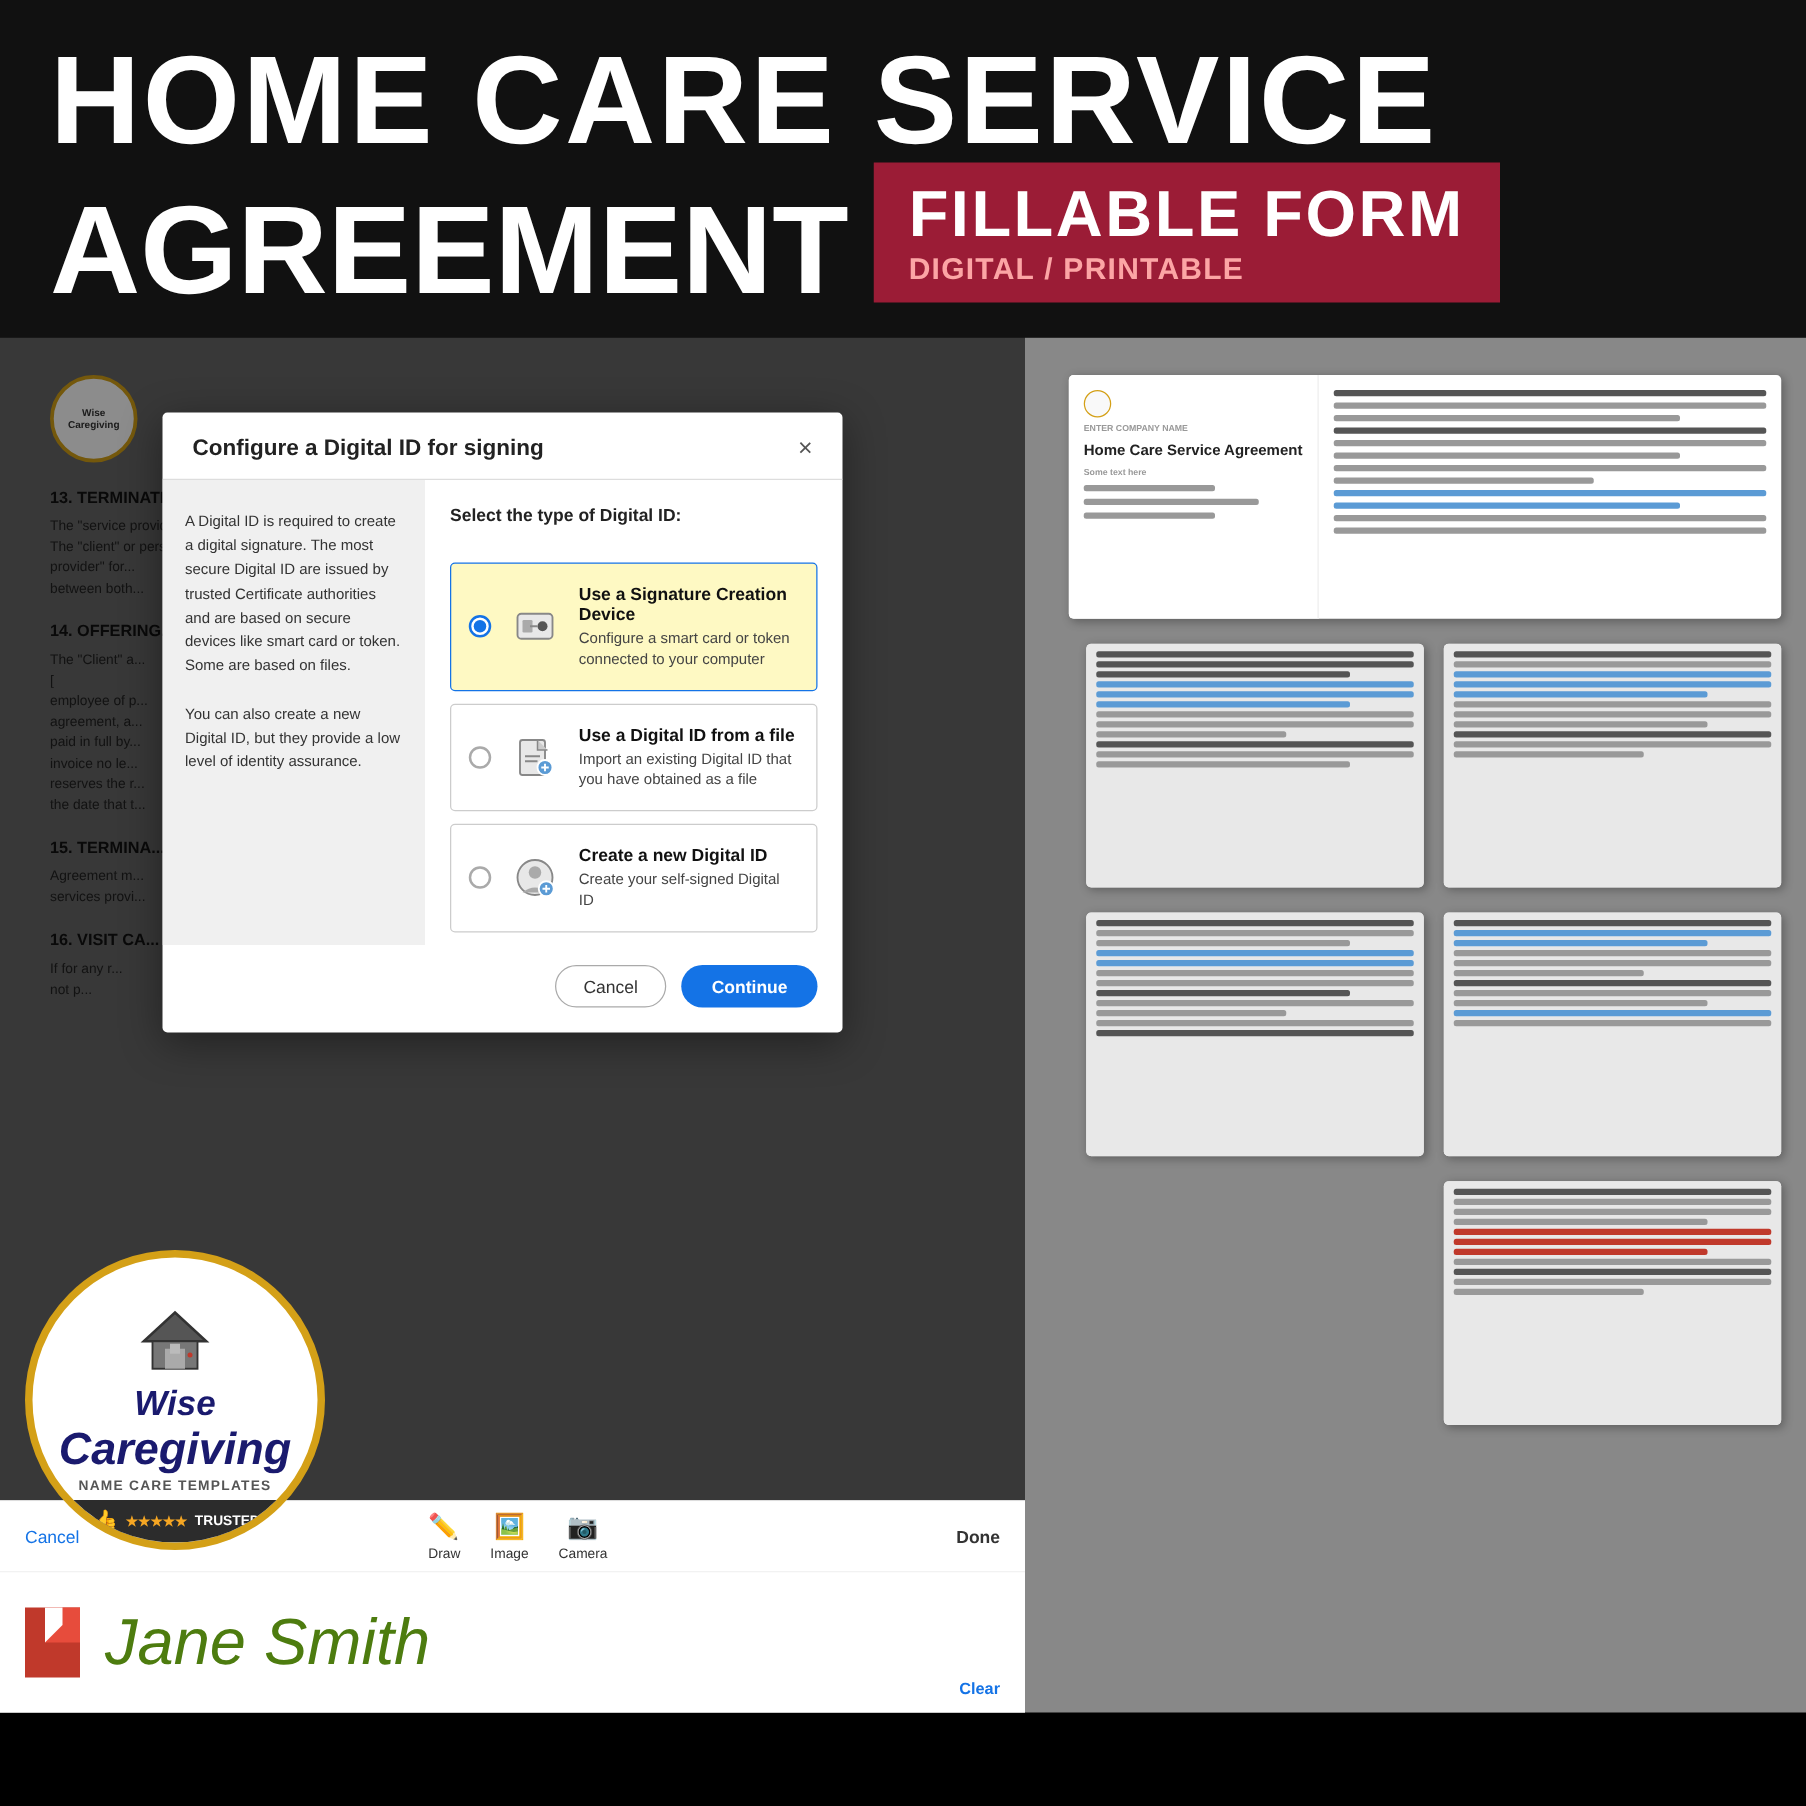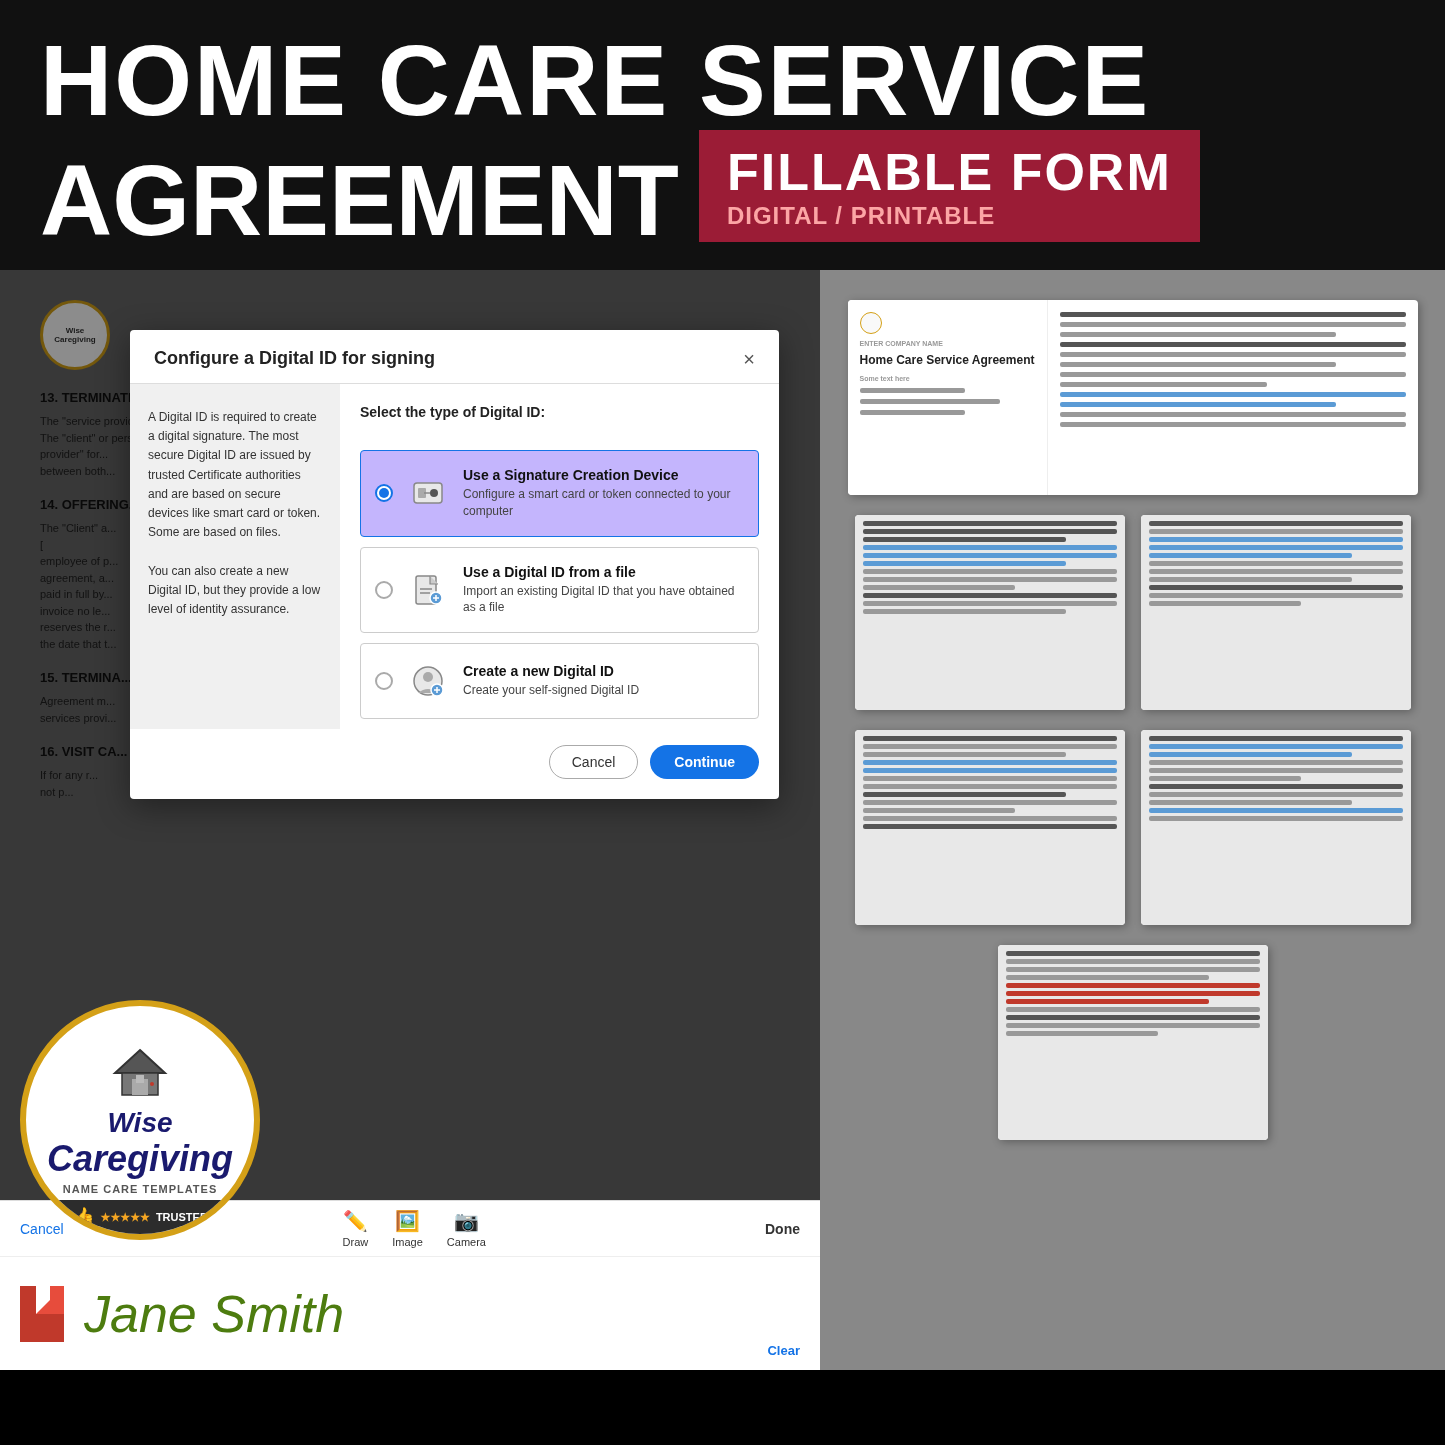--- a/index.html
+++ b/index.html
@@ -124,21 +124,21 @@
       height: 100%;
       background: rgba(0,0,0,0.45);
       z-index: 5;
     }
 
     
     .dialog-box {
       position: absolute;
       left: 130px;
       top: 60px;
-      width: 649px;
+      width: 544px;
       background: #fff;
       border-radius: 4px;
       box-shadow: 0 8px 32px rgba(0,0,0,0.4);
       z-index: 10;
       overflow: hidden;
     }
     .dialog-header {
       display: flex;
       justify-content: space-between;
       align-items: center;
@@ -186,21 +186,21 @@
       align-items: center;
       border: 1px solid #ccc;
       border-radius: 4px;
       padding: 16px 14px;
       margin-bottom: 10px;
       cursor: pointer;
       background: #fff;
     }
     .option-card.selected {
       border-color: #1473e6;
-      background: #c4b5fd;
+      background: #fef9c3;
     }
     .radio-circle {
       width: 18px;
       height: 18px;
       border-radius: 50%;
       border: 2px solid #aaa;
       margin-right: 14px;
       flex-shrink: 0;
       display: flex;
       align-items: center;
@@ -369,21 +369,21 @@
     
     .right-panel {
       position: absolute;
       right: 0;
       top: 0;
       width: 625px;
       height: 100%;
       background: #888;
       display: flex;
       flex-direction: column;
-      align-items: center;
+      align-items: flex-end;
       justify-content: flex-start;
       padding: 30px 20px;
       gap: 20px;
     }
     .preview-row {
       display: flex;
       gap: 16px;
     }
     .preview-thumb {
       width: 270px;

